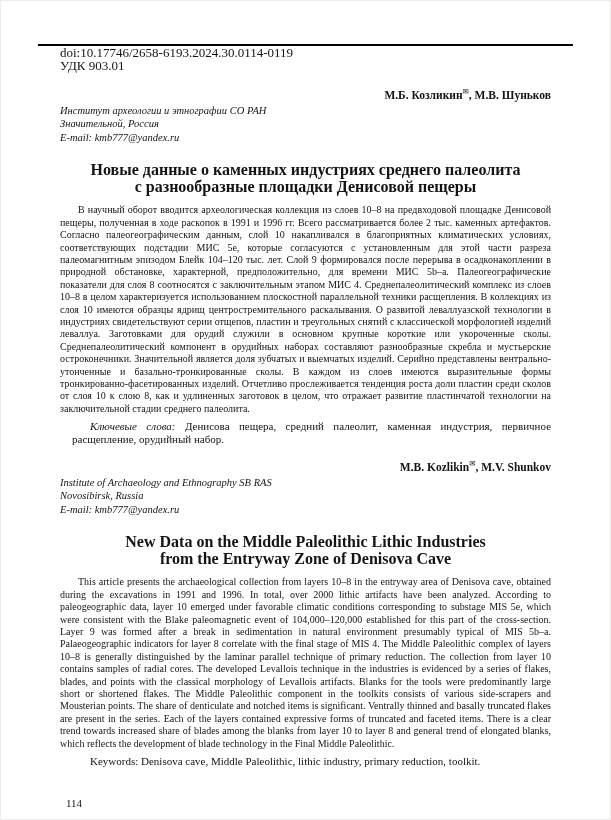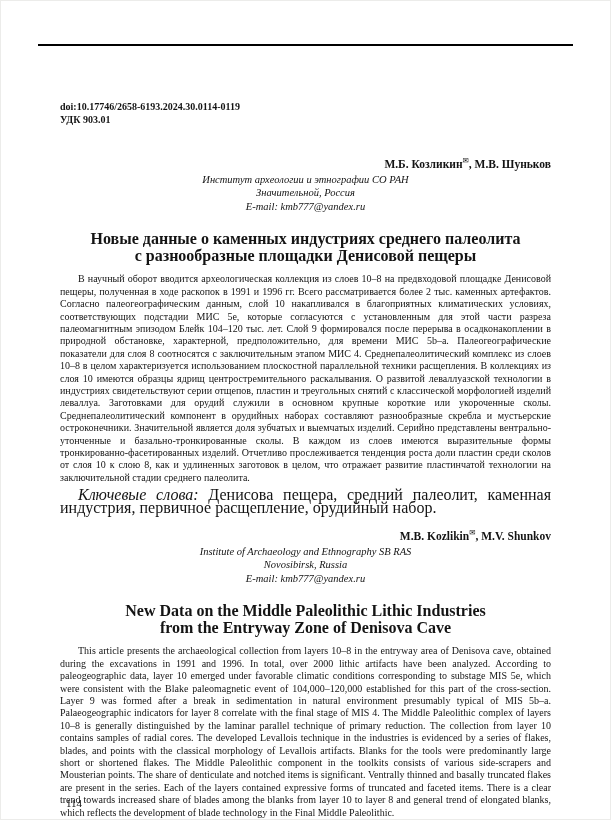--- a/index.html
+++ b/index.html
@@ -16,53 +16,53 @@
     background: #ffffff;
     padding: 0 60px;
     overflow: hidden;
     box-shadow: inset 0 0 0 1px #ececea;
   }
   .top-rule {
     position: absolute;
     top: 44px; left: 38px; right: 38px;
     border-top: 2px solid #000;
   }
-  .meta { margin-top: 100px; font-size: 10px; line-height: 13px; font-weight: bold; }
+  .meta { margin-top: 46px; font-size: 13px; line-height: 13px; }
   .authors-line {
-    margin-top: 28px;
+    margin-top: 13px;
     text-align: right;
     font-weight: bold;
     font-size: 11.5px;
     line-height: 14px;
   }
   .mark { font-size: 7.5px; vertical-align: super; font-weight: normal; }
   .affiliation {
     margin-top: 2px;
-    text-align: center;
+    text-align: left;
     font-style: italic;
     font-size: 10.5px;
     line-height: 13.5px;
   }
   .article-title {
     margin-top: 17px;
     text-align: center;
     font-weight: bold;
     font-size: 16px;
     line-height: 17px;
   }
   .abstract {
     margin: 9px 0 0 0;
     font-size: 10px;
     line-height: 12.4px;
     text-align: justify;
     text-indent: 18px;
   }
   .keywords {
-    margin: 5px 0 0 0;
-    font-size: 16px;
+    margin: 5px 0 0 12px;
+    font-size: 11px;
     line-height: 12.4px;
     text-align: justify;
     text-indent: 18px;
   }
   .kw-label { font-style: italic; }
   .en-authors { margin-top: 12px; }
   .page-number {
     position: absolute;
     left: 66px; bottom: 11px;
     font-size: 11px;

